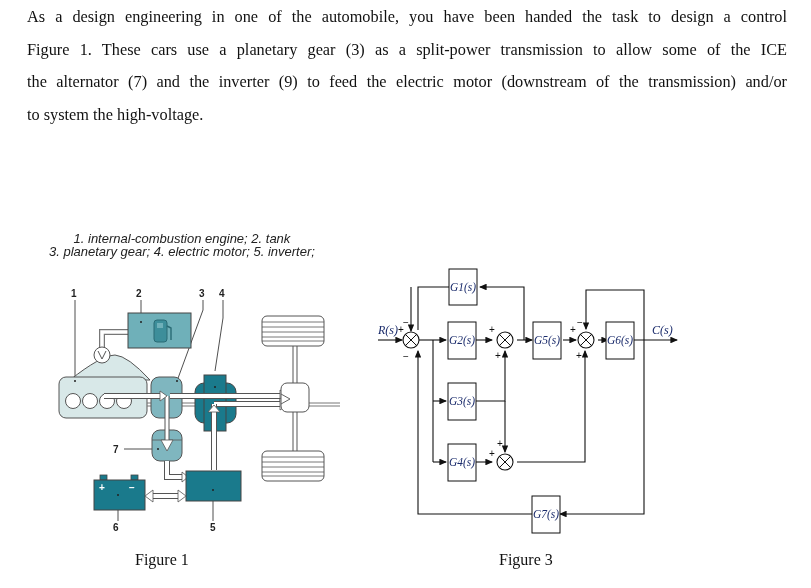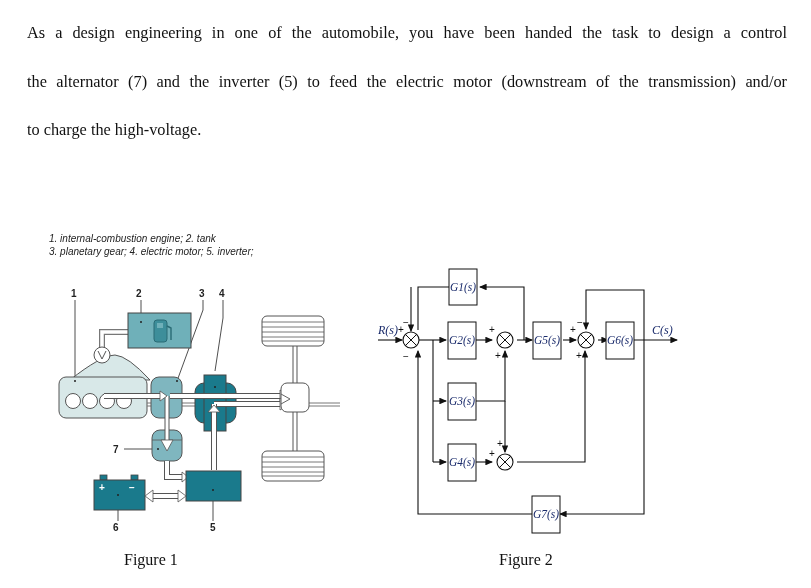--- a/index.html
+++ b/index.html
@@ -1,34 +1,35 @@
 <!DOCTYPE html>
 <html><head>
 <meta charset="utf-8">
 <style>
   html, body { margin:0; padding:0; background:#ffffff; }
   body { width:811px; height:588px; position:relative; overflow:hidden;
          font-family:"Liberation Serif", serif; color:#111; }
   .para { position:absolute; left:27px; top:1px; width:760px;
           font-size:16.3px; line-height:32.6px; text-align:justify; }
-  .para .line { display:block; white-space:nowrap; text-align-last:justify;margin-top:16px; }
+  .para .line { display:block; white-space:nowrap; text-align-last:justify; }
   .para .line.last { text-align-last:left; }
   .legend { position:absolute; left:49px; top:233px; font-family:"Liberation Sans", sans-serif;
-            font-style:italic; font-size:10px; line-height:12.6px; color:#222; }
+            font-style:italic; font-size:13px; line-height:12.6px; color:#222;text-align:center; }
   .caption { position:absolute; font-size:16px; font-family:"Liberation Serif", serif; }
   svg text { font-family:"Liberation Sans", sans-serif; }
   .blk text { font-family:"Liberation Serif", serif; font-style:italic; fill:#1a2b6b; }
 </style>
 </head>
 <body>
 
 <div class="para">
   <span class="line">As a design engineering in one of the automobile, you have been handed the task to design a control</span>
-  <span class="line">the alternator (7) and the inverter (5) to feed the electric motor (downstream of the transmission) and/or</span>
-  <span class="line last">to charge the high-voltage.</span>
+  <span class="line">Figure 1. These cars use a planetary gear (3) as a split-power transmission to allow some of the ICE</span>
+  <span class="line">the alternator (7) and the inverter (9) to feed the electric motor (downstream of the transmission) and/or</span>
+  <span class="line last">to system the high-voltage.</span>
 </div>
 
 <div class="legend">
   <div>1. internal-combustion engine; 2. tank</div>
   <div>3. planetary gear; 4. electric motor; 5. inverter;</div>
 </div>
 
 <svg width="811" height="588" style="position:absolute;left:0;top:0" xmlns="http://www.w3.org/2000/svg">
 
   <g font-size="10" font-weight="bold" fill="#222">
@@ -167,21 +168,21 @@
   </g>
 
   <g>
     <path d="M150,496 L180,496" stroke="#555" stroke-width="6"></path>
     <path d="M148,496 L182,496" stroke="#fff" stroke-width="4"></path>
     <path d="M153,490 L145,496 L153,502 Z" fill="#fff" stroke="#555" stroke-width="0.8"></path>
     <path d="M178,490 L186,496 L178,502 Z" fill="#fff" stroke="#555" stroke-width="0.8"></path>
   </g>
 </svg>
 
-<div class="caption" style="left:124px;top:551px">Figure 1</div>
+<div class="caption" style="left:135px;top:551px">Figure 1</div>
 
 <svg width="811" height="588" style="position:absolute;left:0;top:0" xmlns="http://www.w3.org/2000/svg">
   <defs>
     <marker id="arr" markerWidth="7" markerHeight="6" refX="6" refY="3" orient="auto">
       <path d="M0,0 L7,3 L0,6 Z" fill="#111"></path>
     </marker>
   </defs>
   <g stroke="#111" stroke-width="1.1" fill="none">
 
     <line x1="378" y1="340" x2="402" y2="340" marker-end="url(#arr)"></line>
@@ -281,13 +282,13 @@
       <rect x="606" y="322" width="28" height="37" fill="#fff" stroke="#111" stroke-width="1"></rect>
       <text x="607" y="344" textLength="26" lengthAdjust="spacingAndGlyphs">G6(s)</text>
     </g>
     <g>
       <rect x="532" y="496" width="28" height="37" fill="#fff" stroke="#111" stroke-width="1"></rect>
       <text x="533" y="518" textLength="26" lengthAdjust="spacingAndGlyphs">G7(s)</text>
     </g>
   </g>
 </svg>
 
-<div class="caption" style="left:499px;top:551px">Figure 2</div>
+<div class="caption" style="left:499px;top:551px">Figure 3</div>
 
 </body></html>

